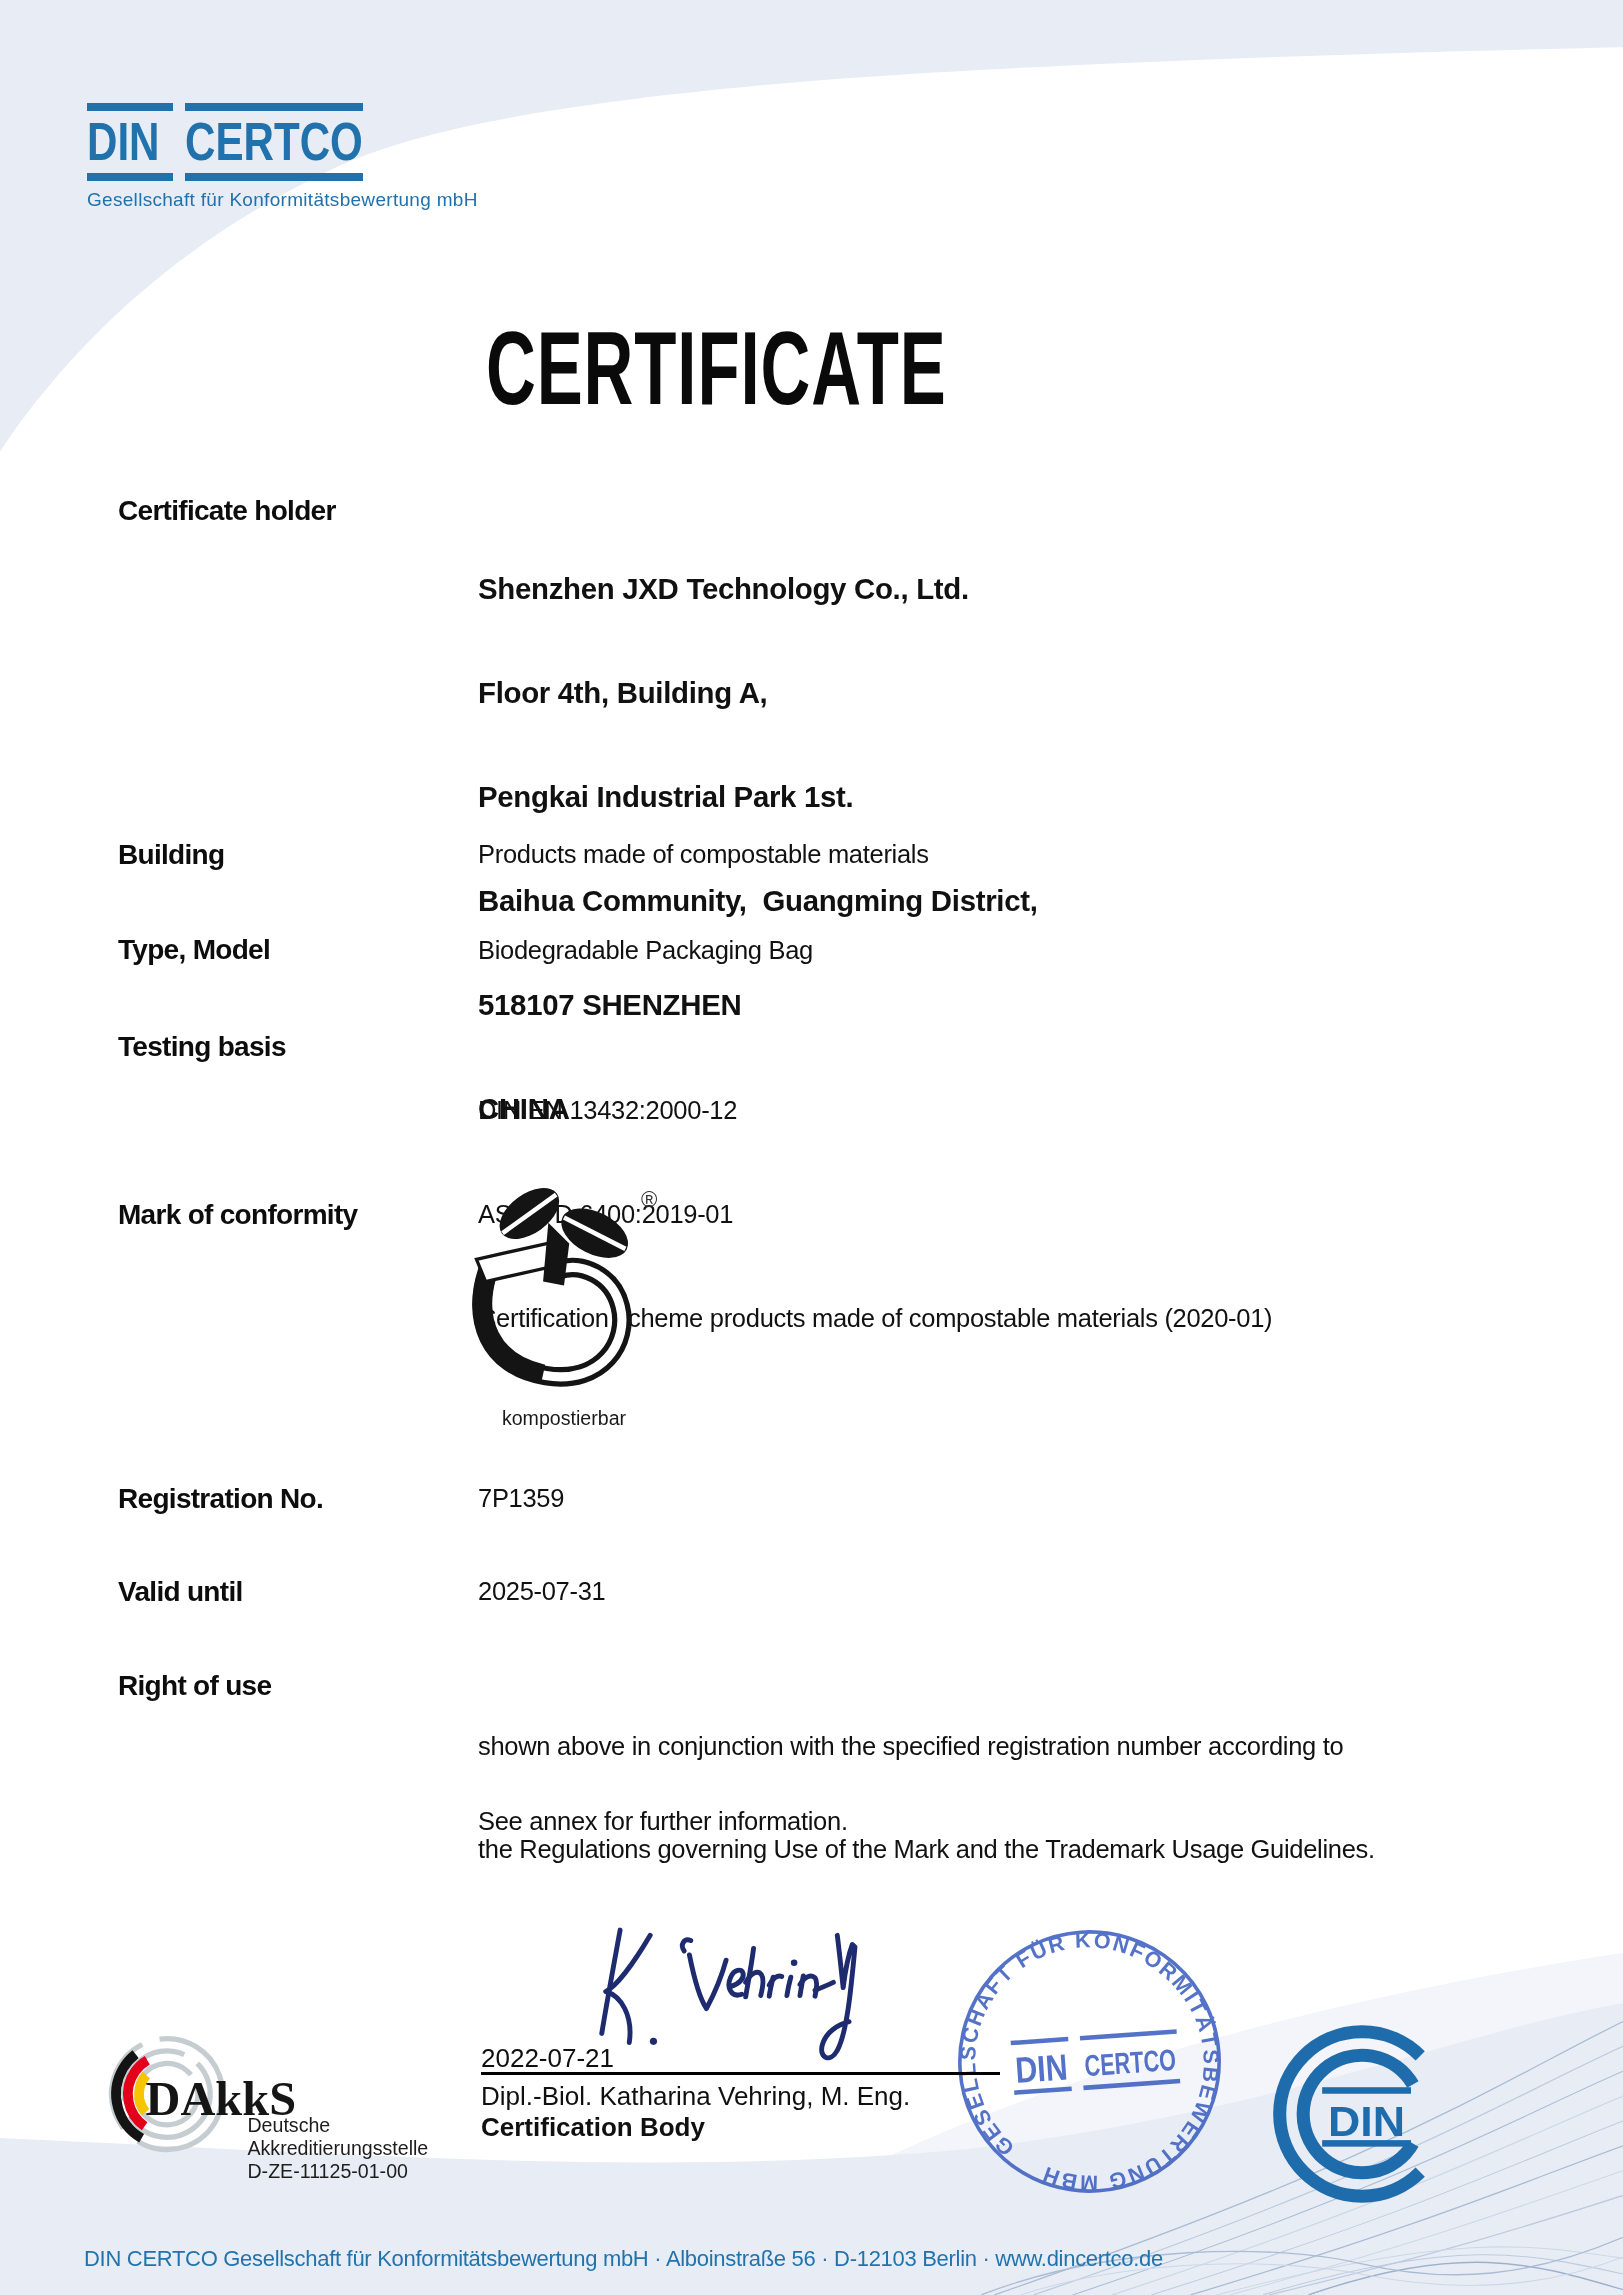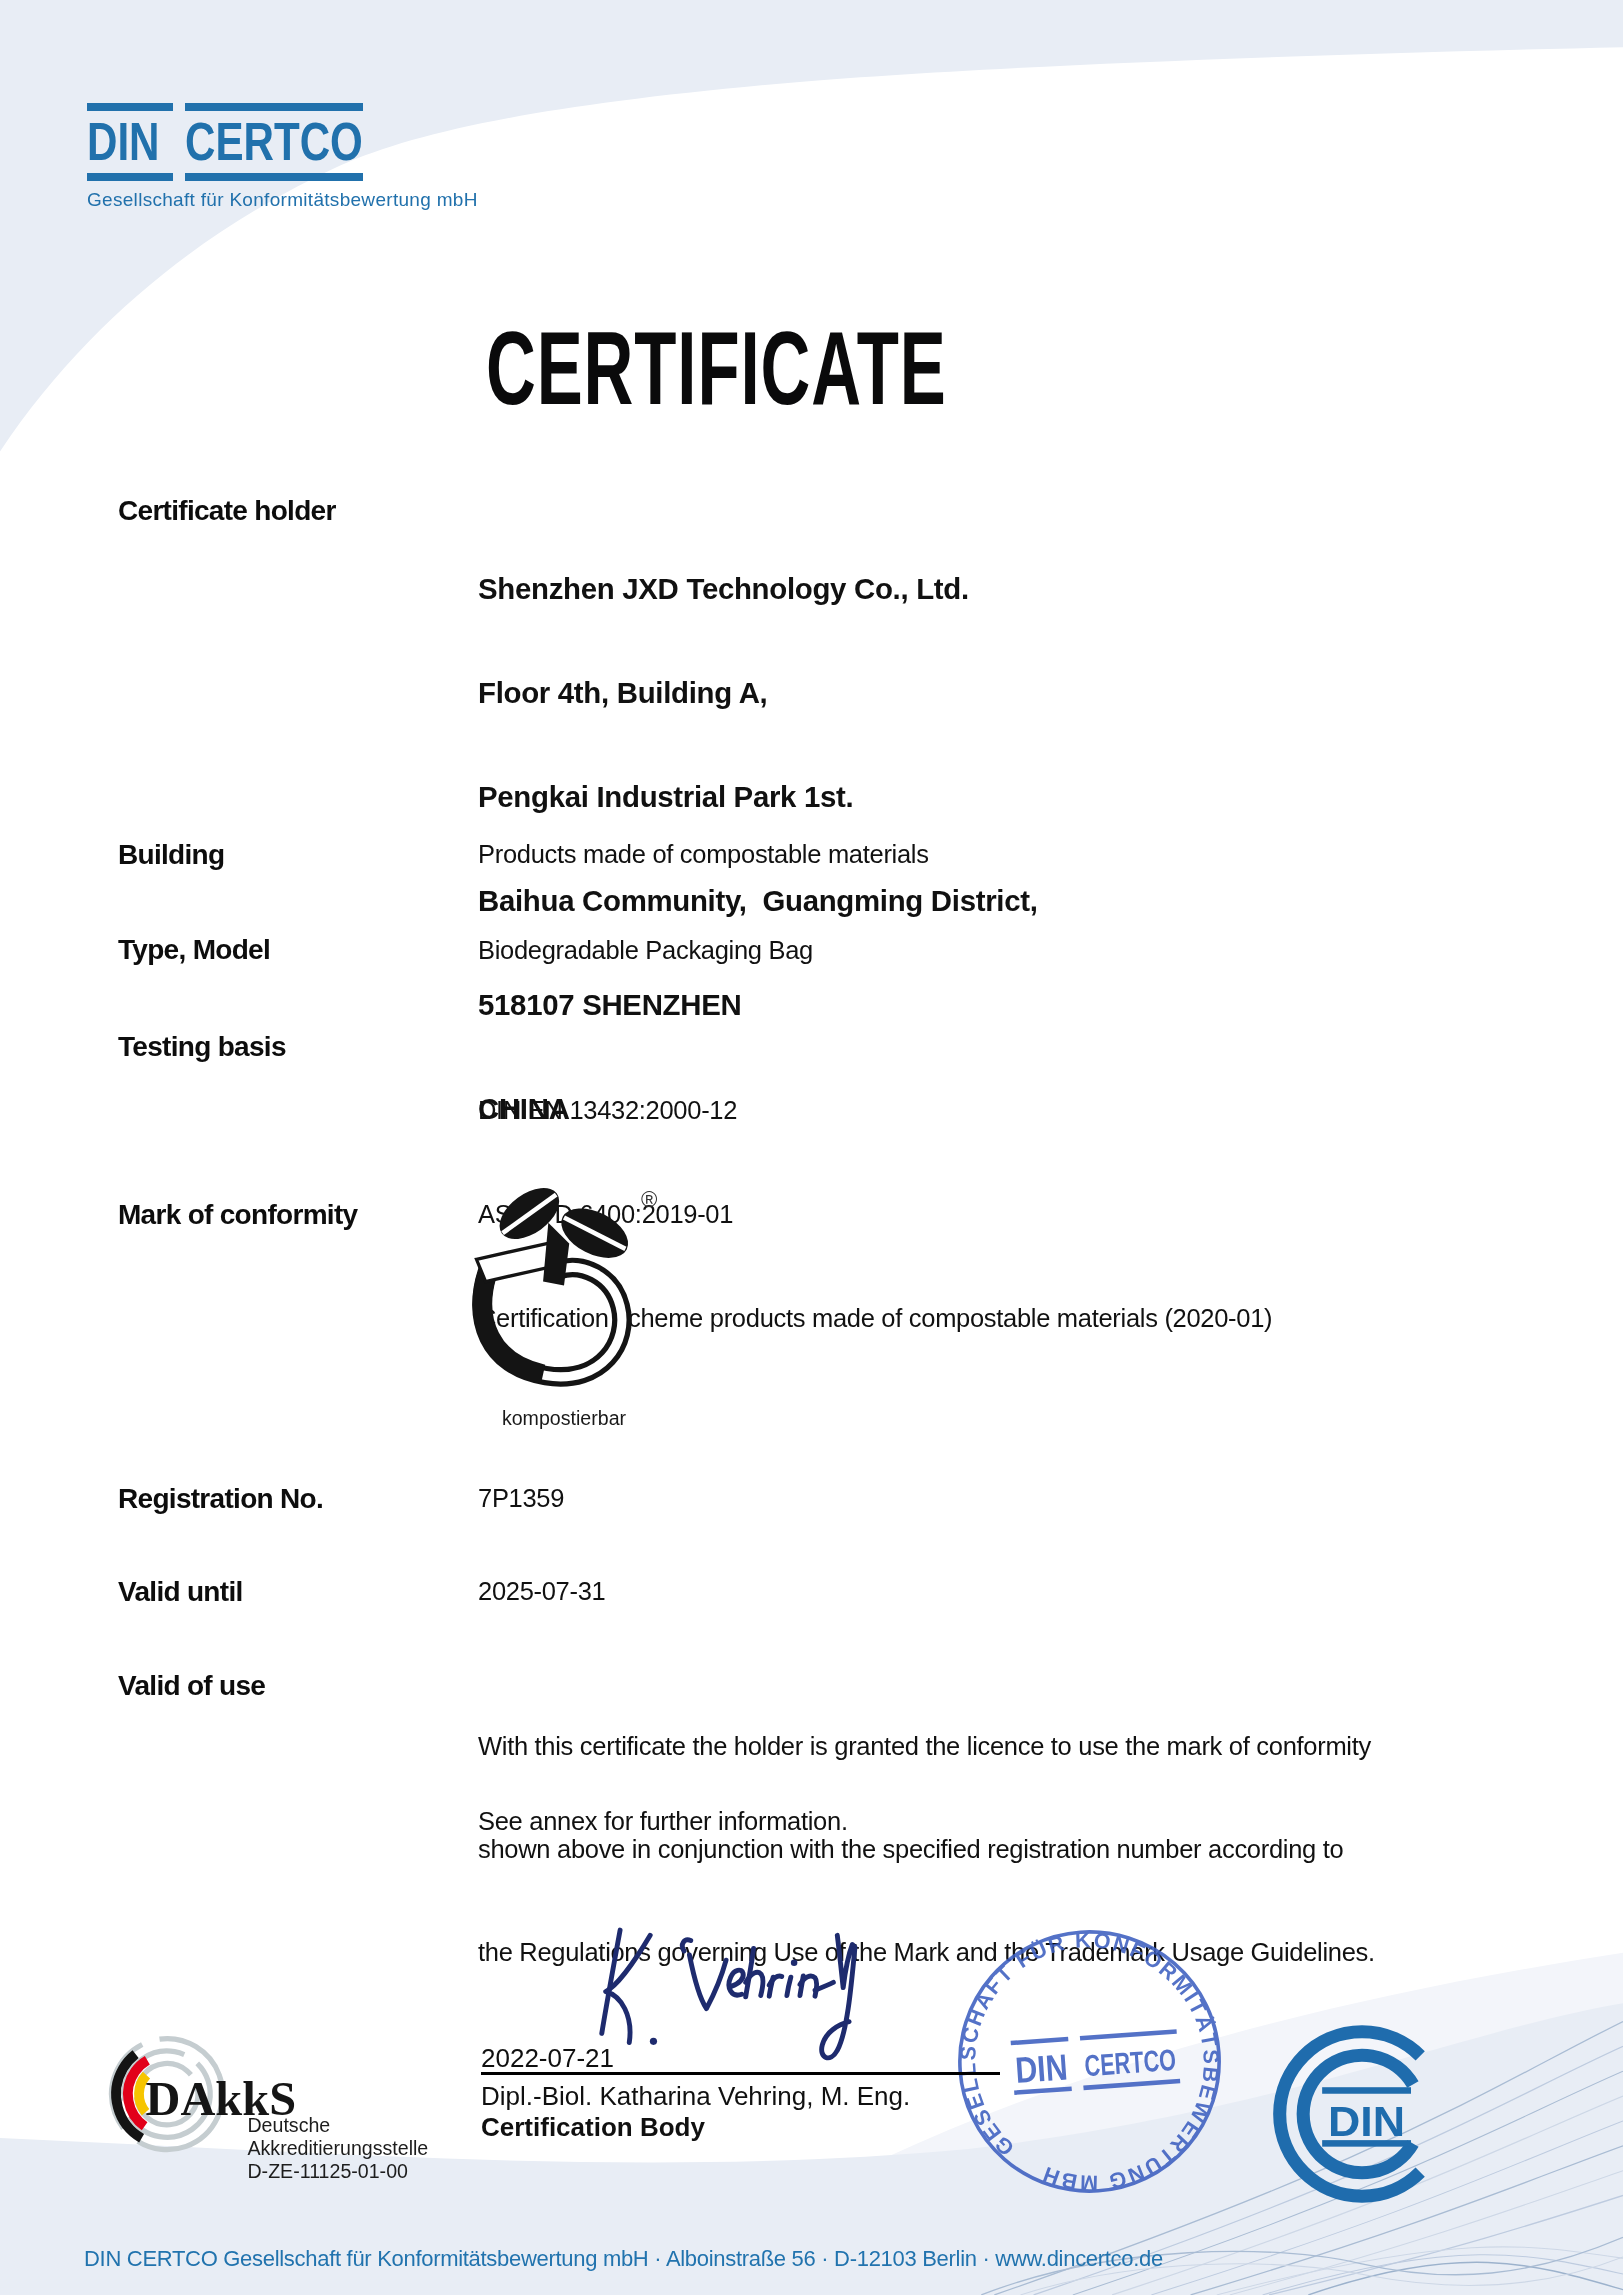--- a/index.html
+++ b/index.html
@@ -121,23 +121,22 @@
     <text x="268" y="38" font-size="34" fill="#333">®</text>
   </svg>
   <div class="abs caption">kompostierbar</div>
 
   <div class="abs lbl" style="top:1483px;">Registration No.</div>
   <div class="abs val" style="top:1484px;">7P1359</div>
 
   <div class="abs lbl" style="top:1576px;">Valid until</div>
   <div class="abs val" style="top:1577px;">2025-07-31</div>
 
-  <div class="abs lbl" style="top:1670px;">Valid of use</div>
+  <div class="abs lbl" style="top:1670px;">Right of use</div>
   <div class="abs val para" style="top:1666px;">
-    <div>With this certificate the holder is granted the licence to use the mark of conformity</div>
     <div>shown above in conjunction with the specified registration number according to</div>
     <div>the Regulations governing Use of the Mark and the Trademark Usage Guidelines.</div>
   </div>
   <div class="abs val" style="top:1807px;">See annex for further information.</div>
 
   <svg class="abs" style="left:586px;top:1917px;z-index:3;" width="288" height="157" viewBox="0 0 440 240" xmlns="http://www.w3.org/2000/svg">
     <g fill="none" stroke="#1E2B6E" stroke-width="7.5" stroke-linecap="round" stroke-linejoin="round">
       <path d="M52,20 C44,64 30,140 24,178"></path>
       <path d="M98,28 C72,72 46,106 30,114 C54,120 72,152 66,192"></path>
       <circle cx="103" cy="190" r="5.5" fill="#1E2B6E" stroke="none"></circle>

